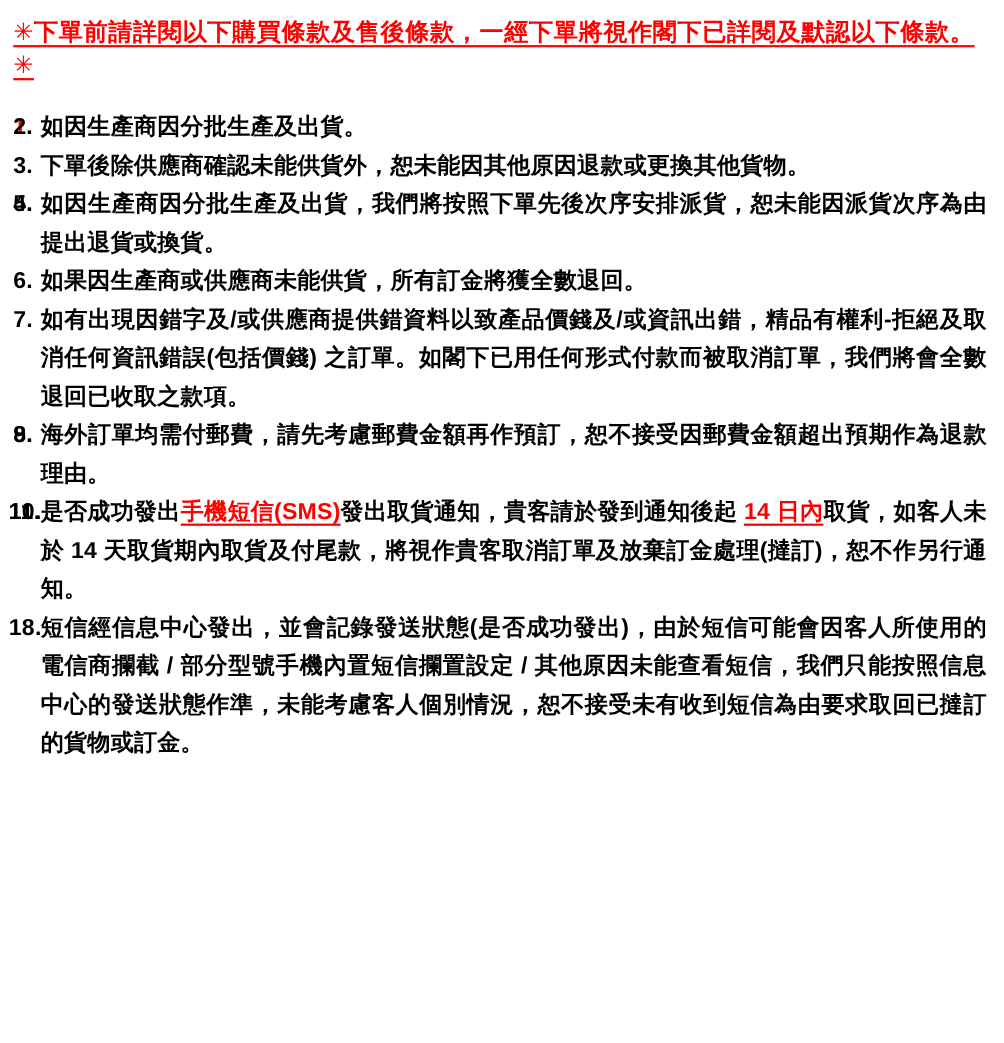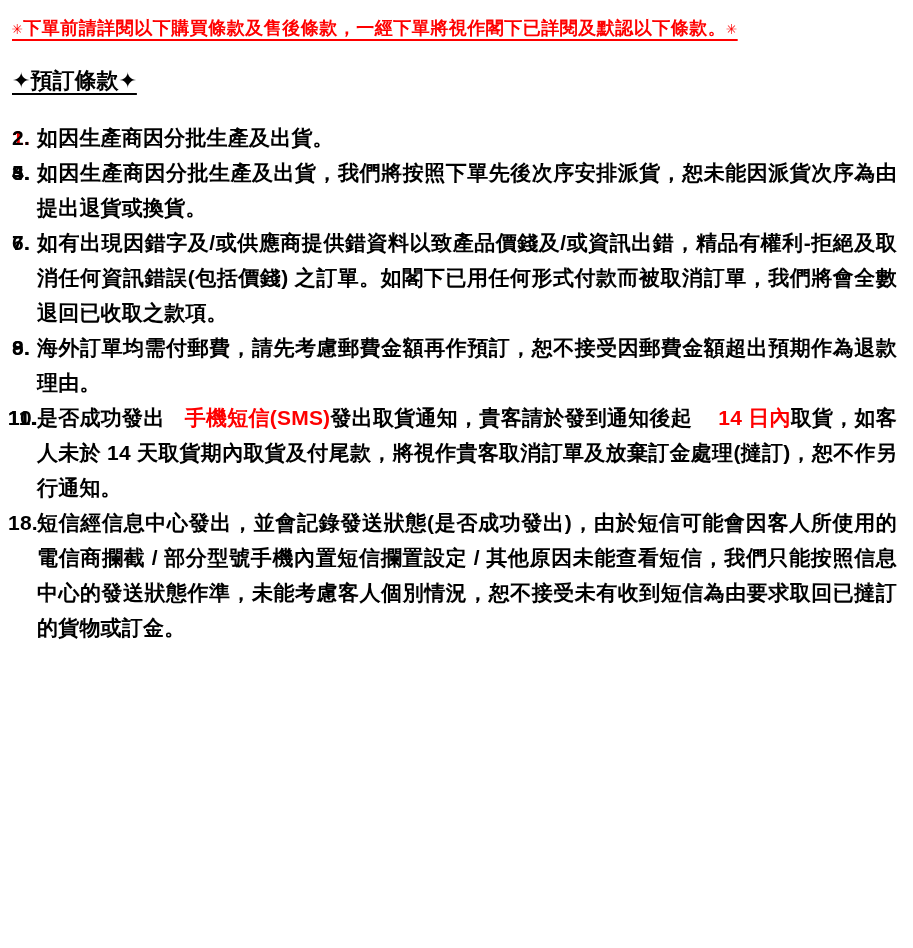--- a/index.html
+++ b/index.html
@@ -13,25 +13,24 @@
     width:913px;height:948px;overflow:hidden;
     background:var(--bg);color:var(--ink);
     font-family:"Liberation Sans","DejaVu Sans",sans-serif;
     font-weight:700;
     -webkit-font-smoothing:antialiased;
   }
   .doc{padding:12px 16px 0 8px;}
 
   .notice{
     color:var(--red);
-    font-size:18px;
+    font-size:22px;
     line-height:30px;
     margin:2px 0 24px 4px;
     letter-spacing:0.5px;
-    font-family:Liberation Mono, monospace;
   }
   .notice .u{
     text-decoration:underline;
     text-decoration-thickness:2px;
     text-underline-offset:5px;
   }
 
   .sec-title{
     display:inline-block;
     font-size:22px;
@@ -56,44 +55,41 @@
   }
   ol.terms .num{
     position:absolute;
     left:0;top:0;
     width:22px;
     text-align:right;
   }
   li.red{color:var(--red);}
   .red-u{
     color:var(--red);
+    text-decoration:underline;
     text-decoration-thickness:2px;
     text-underline-offset:4px;
-    margin-left:20px;
   }
 </style>
 </head>
 <body>
 
 <div class="doc">
   <div class="notice">
     <span class="u">✳下單前請詳閱以下購買條款及售後條款，一經下單將視作閣下已詳閱及默認以下條款。✳</span>
   </div>
 
-  <div>
-    <span class="sec-title">✦預訂條款✦</span>
-  </div>
 
   <ol class="terms">
       <li class="term red"><span class="num">1.</span></li>
       <li class="term"><span class="num">2.</span><span class="seg">如因生產商因分批生產及出貨。</span></li>
-      <li class="term"><span class="num">3.</span></li>
+      <li class="term"><span class="num">3.</span><span class="seg">下單後除供應商確認未能供貨外，恕未能因其他原因退款或更換其他貨物。</span></li>
       <li class="term"><span class="num">4.</span></li>
       <li class="term"><span class="num">5.</span><span class="seg">如因生產商因分批生產及出貨，我們將按照下單先後次序安排派貨，恕未能因派貨次序為由提出退貨或換貨。</span></li>
-      <li class="term"><span class="num">6.</span></li>
+      <li class="term"><span class="num">6.</span><span class="seg">如果因生產商或供應商未能供貨，所有訂金將獲全數退回。</span></li>
       <li class="term"><span class="num">7.</span><span class="seg">如有出現因錯字及/或供應商提供錯資料以致產品價錢及/或資訊出錯，精品有權利-拒絕及取消任何資訊錯誤(包括價錢) 之訂單。如閣下已用任何形式付款而被取消訂單，我們將會全數退回已收取之款項。</span></li>
       <li class="term"><span class="num">8.</span></li>
       <li class="term"><span class="num">9.</span><span class="seg">海外訂單均需付郵費，請先考慮郵費金額再作預訂，恕不接受因郵費金額超出預期作為退款理由。</span></li>
       <li class="term"><span class="num">10.</span></li>
       <li class="term"><span class="num">11.</span><span class="seg">是否成功發出</span><span class="red-u">手機短信(SMS)</span><span class="seg">發出取貨通知，貴客請於發到通知後起 </span><span class="red-u">14 日內</span><span class="seg">取貨，如客人未於 14 天取貨期內取貨及付尾款，將視作貴客取消訂單及放棄訂金處理(撻訂)，恕不作另行通知。</span></li>
       <li class="term"><span class="num">18.</span><span class="seg">短信經信息中心發出，並會記錄發送狀態(是否成功發出)，由於短信可能會因客人所使用的電信商攔截 / 部分型號手機內置短信攔置設定 / 其他原因未能查看短信，我們只能按照信息中心的發送狀態作準，未能考慮客人個別情況，恕不接受未有收到短信為由要求取回已撻訂的貨物或訂金。</span></li>
     </ol>
 </div>
 
 </body></html>

